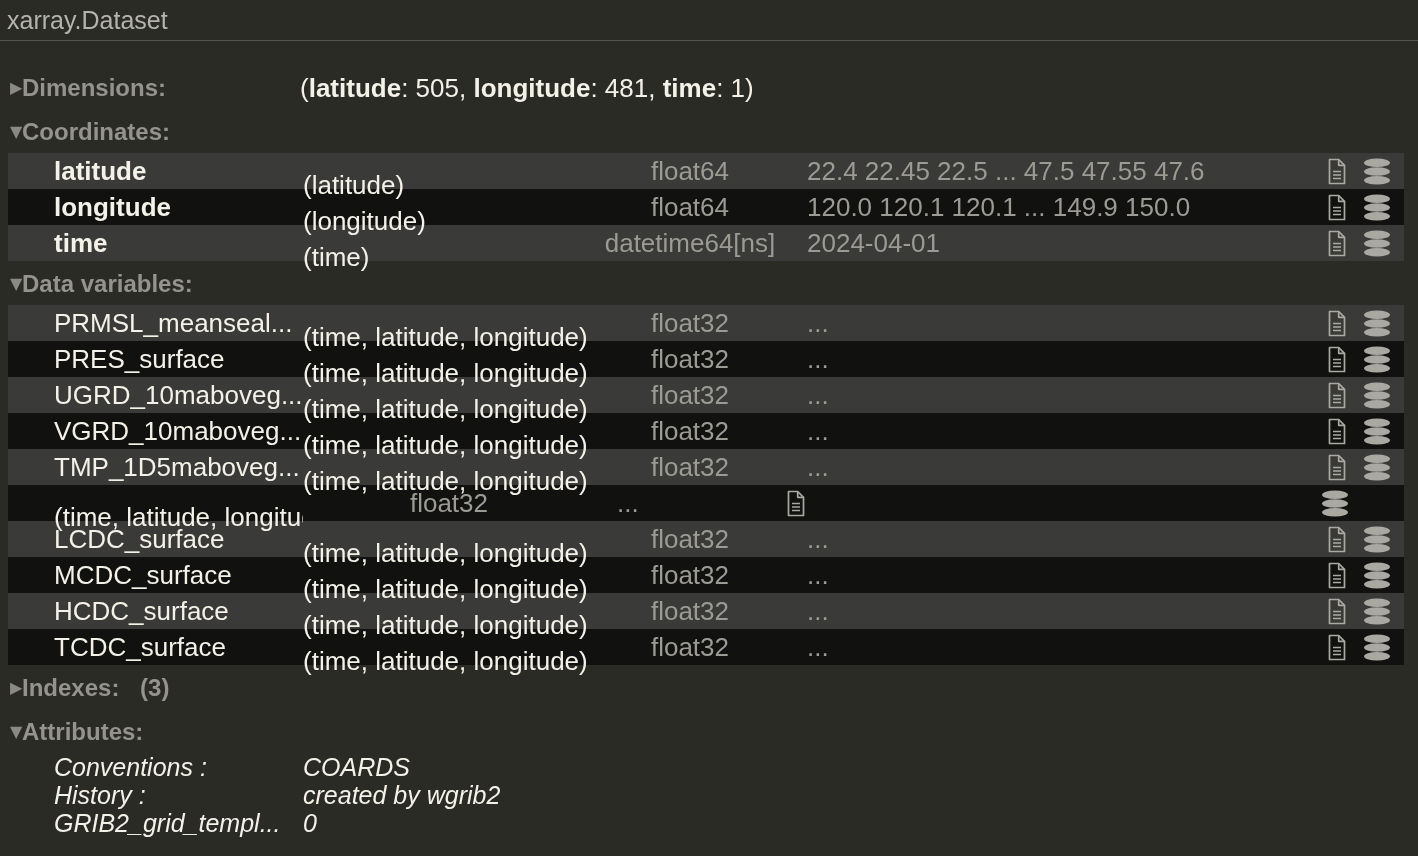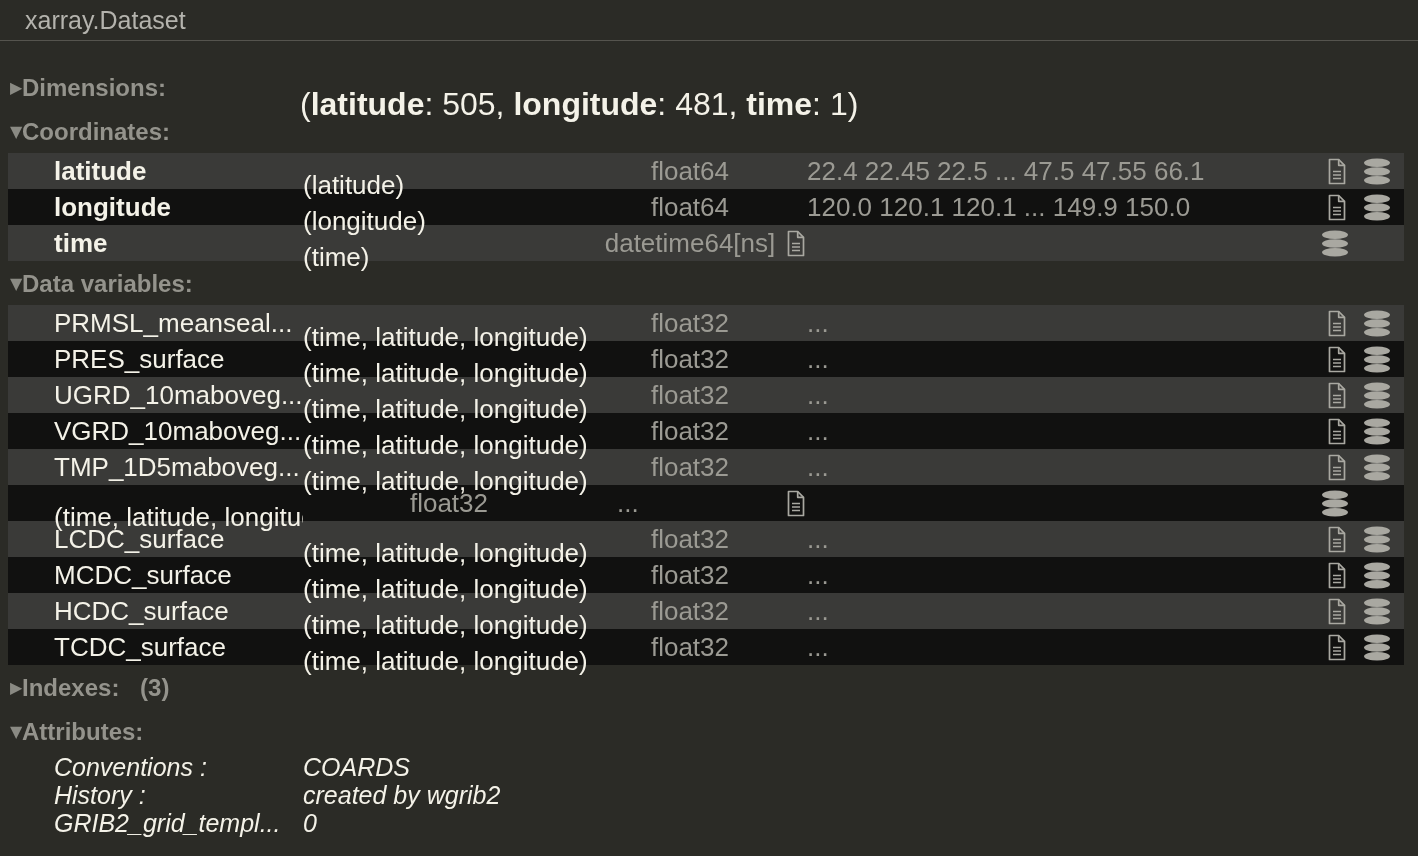--- a/index.html
+++ b/index.html
@@ -9,30 +9,30 @@
   }
   html,body{margin:0;padding:0;background:var(--background);}
   .ds{
     position:relative;width:1418px;height:856px;overflow:hidden;
     background:var(--background);box-sizing:border-box;
     font-family:"Liberation Sans","DejaVu Sans",sans-serif;
     font-size:26px;color:var(--text-bright);
   }
   .ds-title-bar{
     height:41px;border-bottom:1px solid var(--divider);box-sizing:border-box;
-    display:flex;align-items:center;padding-left:25px;
+    display:flex;align-items:center;padding-left:7px;
     font-size:25px;color:var(--text-title);
   }
   .sec-header{position:relative;height:30px;line-height:30px;
     color:var(--text-section);font-weight:600;font-size:24px;white-space:nowrap;}
   .arrow{position:absolute;left:10px;top:0;height:30px;line-height:30px;
     font-size:16px;font-family:"DejaVu Sans",sans-serif;color:var(--arrow);font-weight:400;}
   .sec-label{margin-left:22px;}
-  .sec-inline{position:absolute;left:300px;top:16px;color:var(--text-bright);
-    font-weight:400;font-size:32px;white-space:nowrap;}
+  .sec-inline{position:absolute;left:300px;top:0;color:var(--text-bright);
+    font-weight:400;font-size:26px;white-space:nowrap;}
   .dims-summary b{font-weight:700;}
   .idx-count{margin-left:14px;}
   #hdr-dimensions{margin-top:32px;}
   #hdr-coordinates{margin-top:14px;}
   #hdr-datavars{margin-top:8px;}
   #hdr-indexes{margin-top:8px;}
   #hdr-attributes{margin-top:14px;}
   .rows{list-style:none;margin:6px 14px 0 8px;padding:0;}
   .row{
     display:grid;grid-template-columns:249px 292px 190px 1fr 24px 42px;
@@ -69,21 +69,21 @@
 
   <div class="sec-header" id="hdr-coordinates">
     <span class="arrow">▼</span>
     <span class="sec-label">Coordinates:</span>
   </div>
   <ul class="rows bold-names" id="coords-list">
       <li class="row">
     <span class="c-name">latitude</span>
     <span class="c-dims">(latitude)</span>
     <span class="c-dtype">float64</span>
-    <span class="c-preview">22.4 22.45 22.5 ... 47.5 47.55 66.1</span>
+    <span class="c-preview">22.4 22.45 22.5 ... 47.5 47.55 47.6</span>
     <span class="c-icon doc">
       <svg width="22" height="27" viewBox="0 0 22 27" aria-hidden="true">
         <path d="M3.5 1.5 h9.2 l5.8 5.8 v18.2 h-15 z" fill="none" stroke="currentColor" stroke-width="1.7" stroke-linejoin="round"></path>
         <path d="M12.7 1.5 v5.8 h5.8" fill="none" stroke="currentColor" stroke-width="1.7" stroke-linejoin="round"></path>
         <path d="M7 13.5h8 M7 17h8 M7 20.5h8" fill="none" stroke="currentColor" stroke-width="1.6"></path>
       </svg>
     </span>
     <span class="c-icon db">
       <svg width="30" height="27" viewBox="0 0 30 27" aria-hidden="true">
         <ellipse cx="15" cy="4.8" rx="13" ry="4.3" fill="currentColor"></ellipse>
@@ -109,20 +109,21 @@
         <ellipse cx="15" cy="4.8" rx="13" ry="4.3" fill="currentColor"></ellipse>
         <ellipse cx="15" cy="13.5" rx="13" ry="4.3" fill="currentColor"></ellipse>
         <ellipse cx="15" cy="22.2" rx="13" ry="4.3" fill="currentColor"></ellipse>
       </svg>
     </span>
   </li>
       <li class="row">
     <span class="c-name">time</span>
     <span class="c-dims">(time)</span>
     <span class="c-dtype">datetime64[ns]</span>
+    <span class="c-preview">2024-04-01</span>
     <span class="c-icon doc">
       <svg width="22" height="27" viewBox="0 0 22 27" aria-hidden="true">
         <path d="M3.5 1.5 h9.2 l5.8 5.8 v18.2 h-15 z" fill="none" stroke="currentColor" stroke-width="1.7" stroke-linejoin="round"></path>
         <path d="M12.7 1.5 v5.8 h5.8" fill="none" stroke="currentColor" stroke-width="1.7" stroke-linejoin="round"></path>
         <path d="M7 13.5h8 M7 17h8 M7 20.5h8" fill="none" stroke="currentColor" stroke-width="1.6"></path>
       </svg>
     </span>
     <span class="c-icon db">
       <svg width="30" height="27" viewBox="0 0 30 27" aria-hidden="true">
         <ellipse cx="15" cy="4.8" rx="13" ry="4.3" fill="currentColor"></ellipse>

